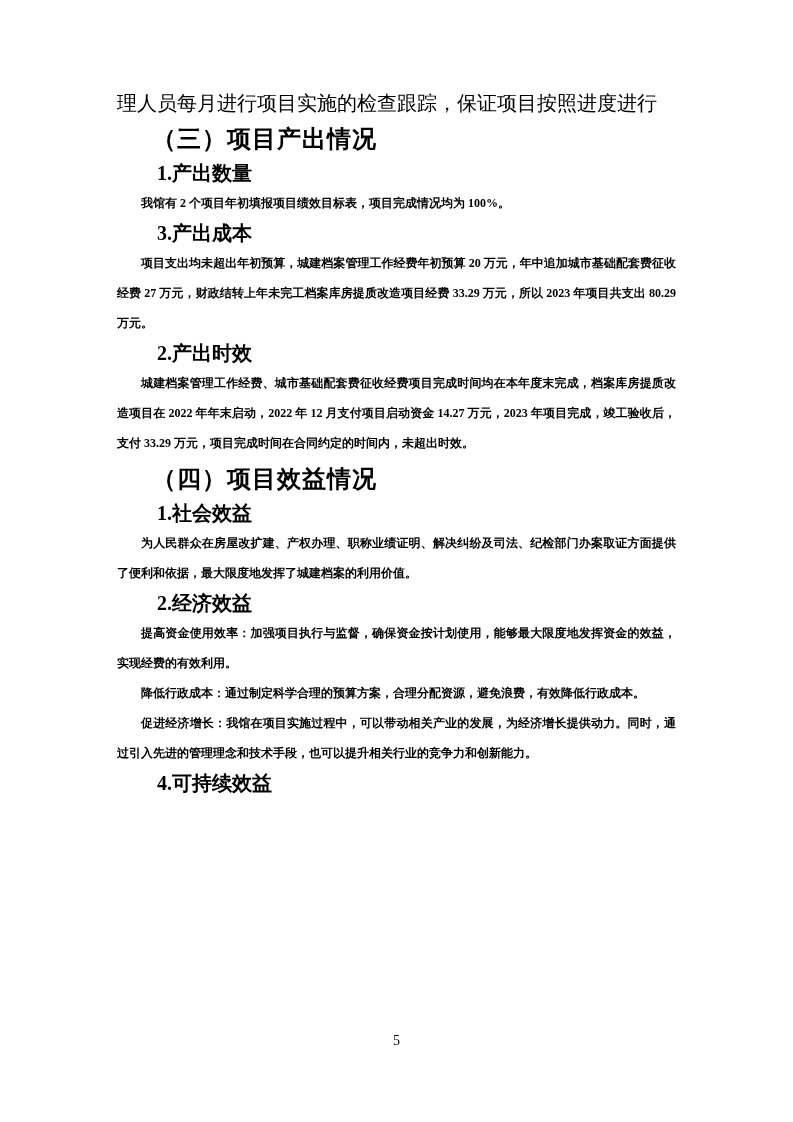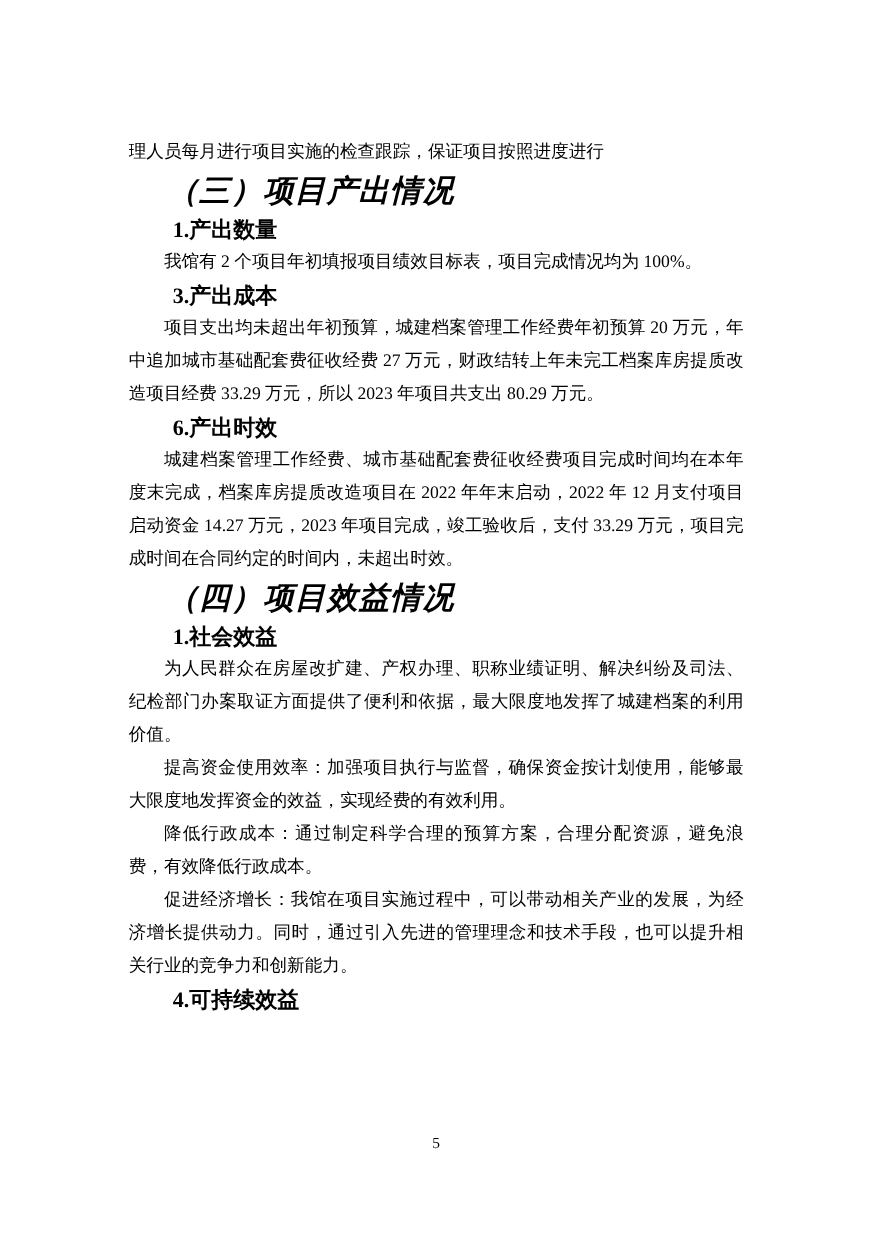--- a/index.html
+++ b/index.html
@@ -13,39 +13,38 @@
     font-family: "Liberation Serif", "DejaVu Serif", serif;
     color: #000000;
   }
   .content {
     position: absolute;
     top: 88px;
     left: 117px;
     width: 559px;
   }
   .body-line {
-    font-size: 16px;
+    font-size: 20px;
     line-height: 30px;
     text-align: justify;
-    margin-top: 36px;
   }
   .para {
-    font-size: 16px;
+    font-size: 12px;
     line-height: 30px;
     text-align: justify;
     text-indent: 2em;
+    font-weight: bold;
   }
   .h2 {
-    font-size: 28px;
+    font-size: 24px;
     line-height: 34px;
     font-weight: bold;
     text-indent: 35px;
     margin: 4px 0 2px 0;
     letter-spacing: 1px;
-    font-style: italic;
   }
   .h3 {
     font-size: 20px;
     line-height: 30px;
     font-weight: bold;
     text-indent: 2em;
   }
   .footer {
     position: absolute;
     top: 1032px;
@@ -66,28 +65,29 @@
 
     <div class="h2">（三）项目产出情况</div>
 
     <div class="h3">1.产出数量</div>
     <div class="para">我馆有 2 个项目年初填报项目绩效目标表，项目完成情况均为 100%。</div>
 
 
     <div class="h3">3.产出成本</div>
     <div class="para">项目支出均未超出年初预算，城建档案管理工作经费年初预算 20 万元，年中追加城市基础配套费征收经费 27 万元，财政结转上年未完工档案库房提质改造项目经费 33.29 万元，所以 2023 年项目共支出 80.29 万元。</div>
 
-    <div class="h3">6.产出时效</div>
+    <div class="h3">2.产出时效</div>
     <div class="para">城建档案管理工作经费、城市基础配套费征收经费项目完成时间均在本年度末完成，档案库房提质改造项目在 2022 年年末启动，2022 年 12 月支付项目启动资金 14.27 万元，2023 年项目完成，竣工验收后，支付 33.29 万元，项目完成时间在合同约定的时间内，未超出时效。</div>
 
     <div class="h2">（四）项目效益情况</div>
 
     <div class="h3">1.社会效益</div>
     <div class="para">为人民群众在房屋改扩建、产权办理、职称业绩证明、解决纠纷及司法、纪检部门办案取证方面提供了便利和依据，最大限度地发挥了城建档案的利用价值。</div>
 
+    <div class="h3">2.经济效益</div>
     <div class="para">提高资金使用效率：加强项目执行与监督，确保资金按计划使用，能够最大限度地发挥资金的效益，实现经费的有效利用。</div>
     <div class="para">降低行政成本：通过制定科学合理的预算方案，合理分配资源，避免浪费，有效降低行政成本。</div>
     <div class="para">促进经济增长：我馆在项目实施过程中，可以带动相关产业的发展，为经济增长提供动力。同时，通过引入先进的管理理念和技术手段，也可以提升相关行业的竞争力和创新能力。</div>
 
     <div class="h3">4.可持续效益</div>
 
   </div>
 
   <div class="footer">5</div>
 </div>

